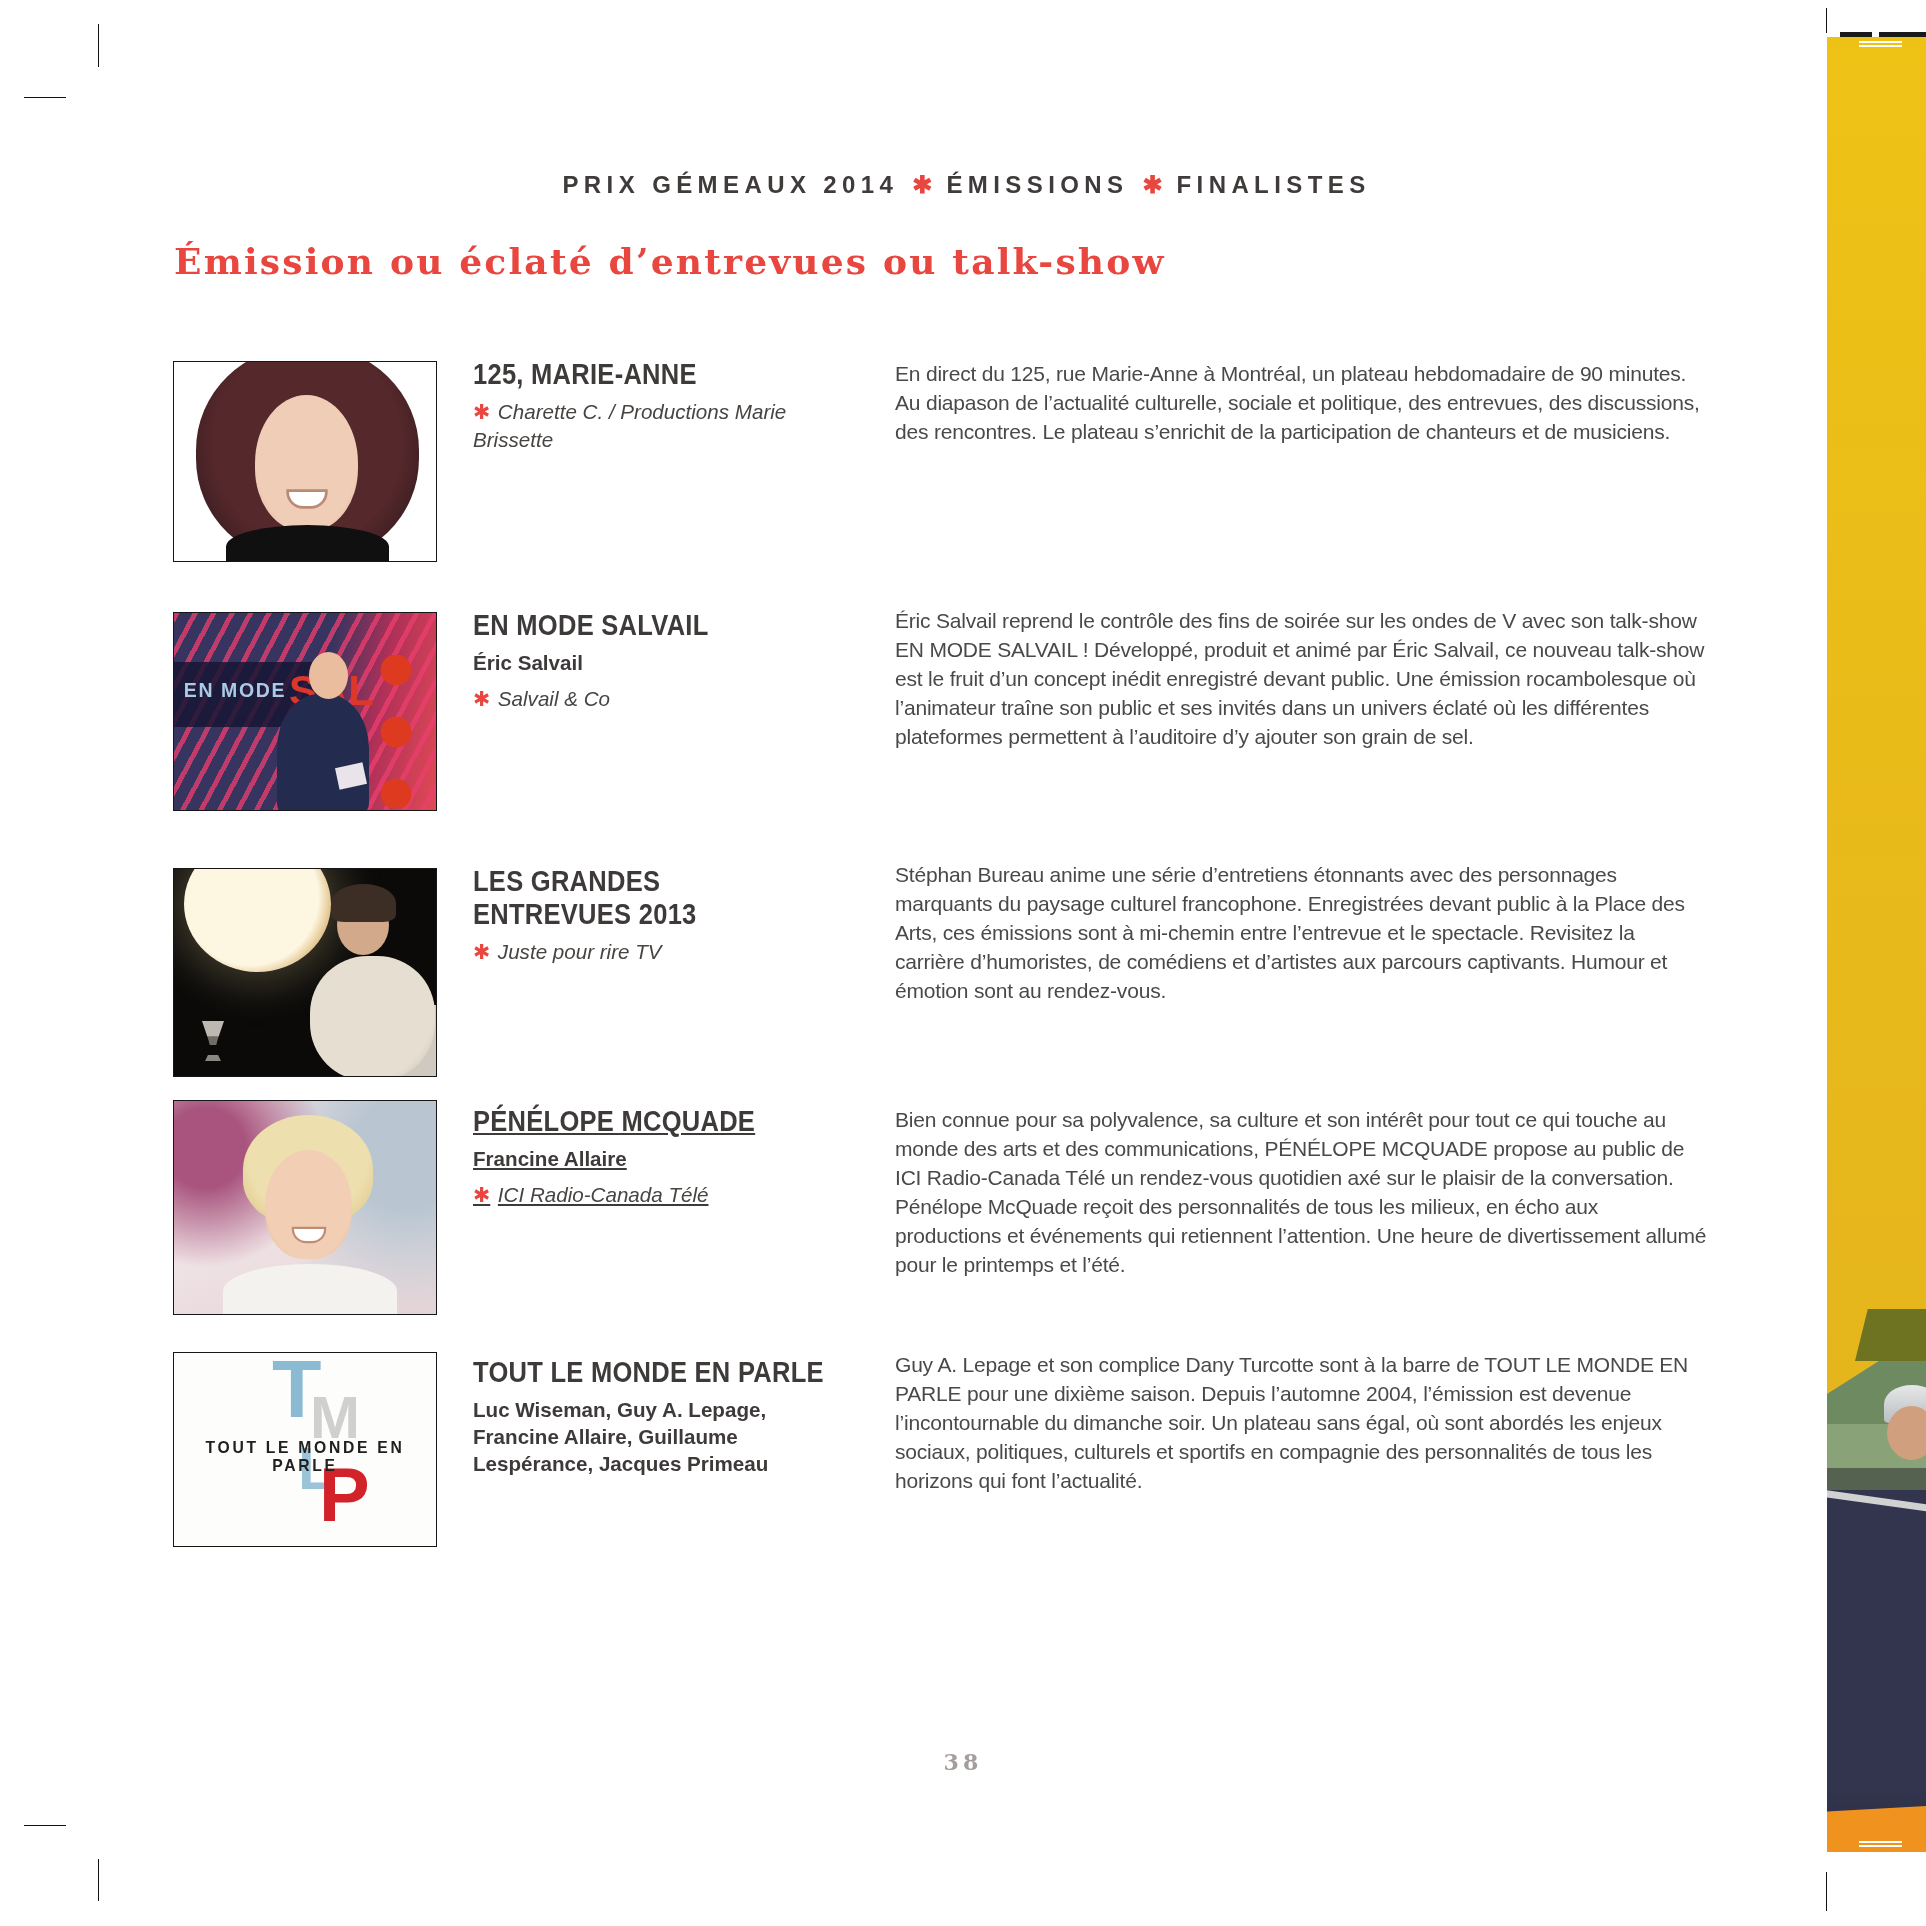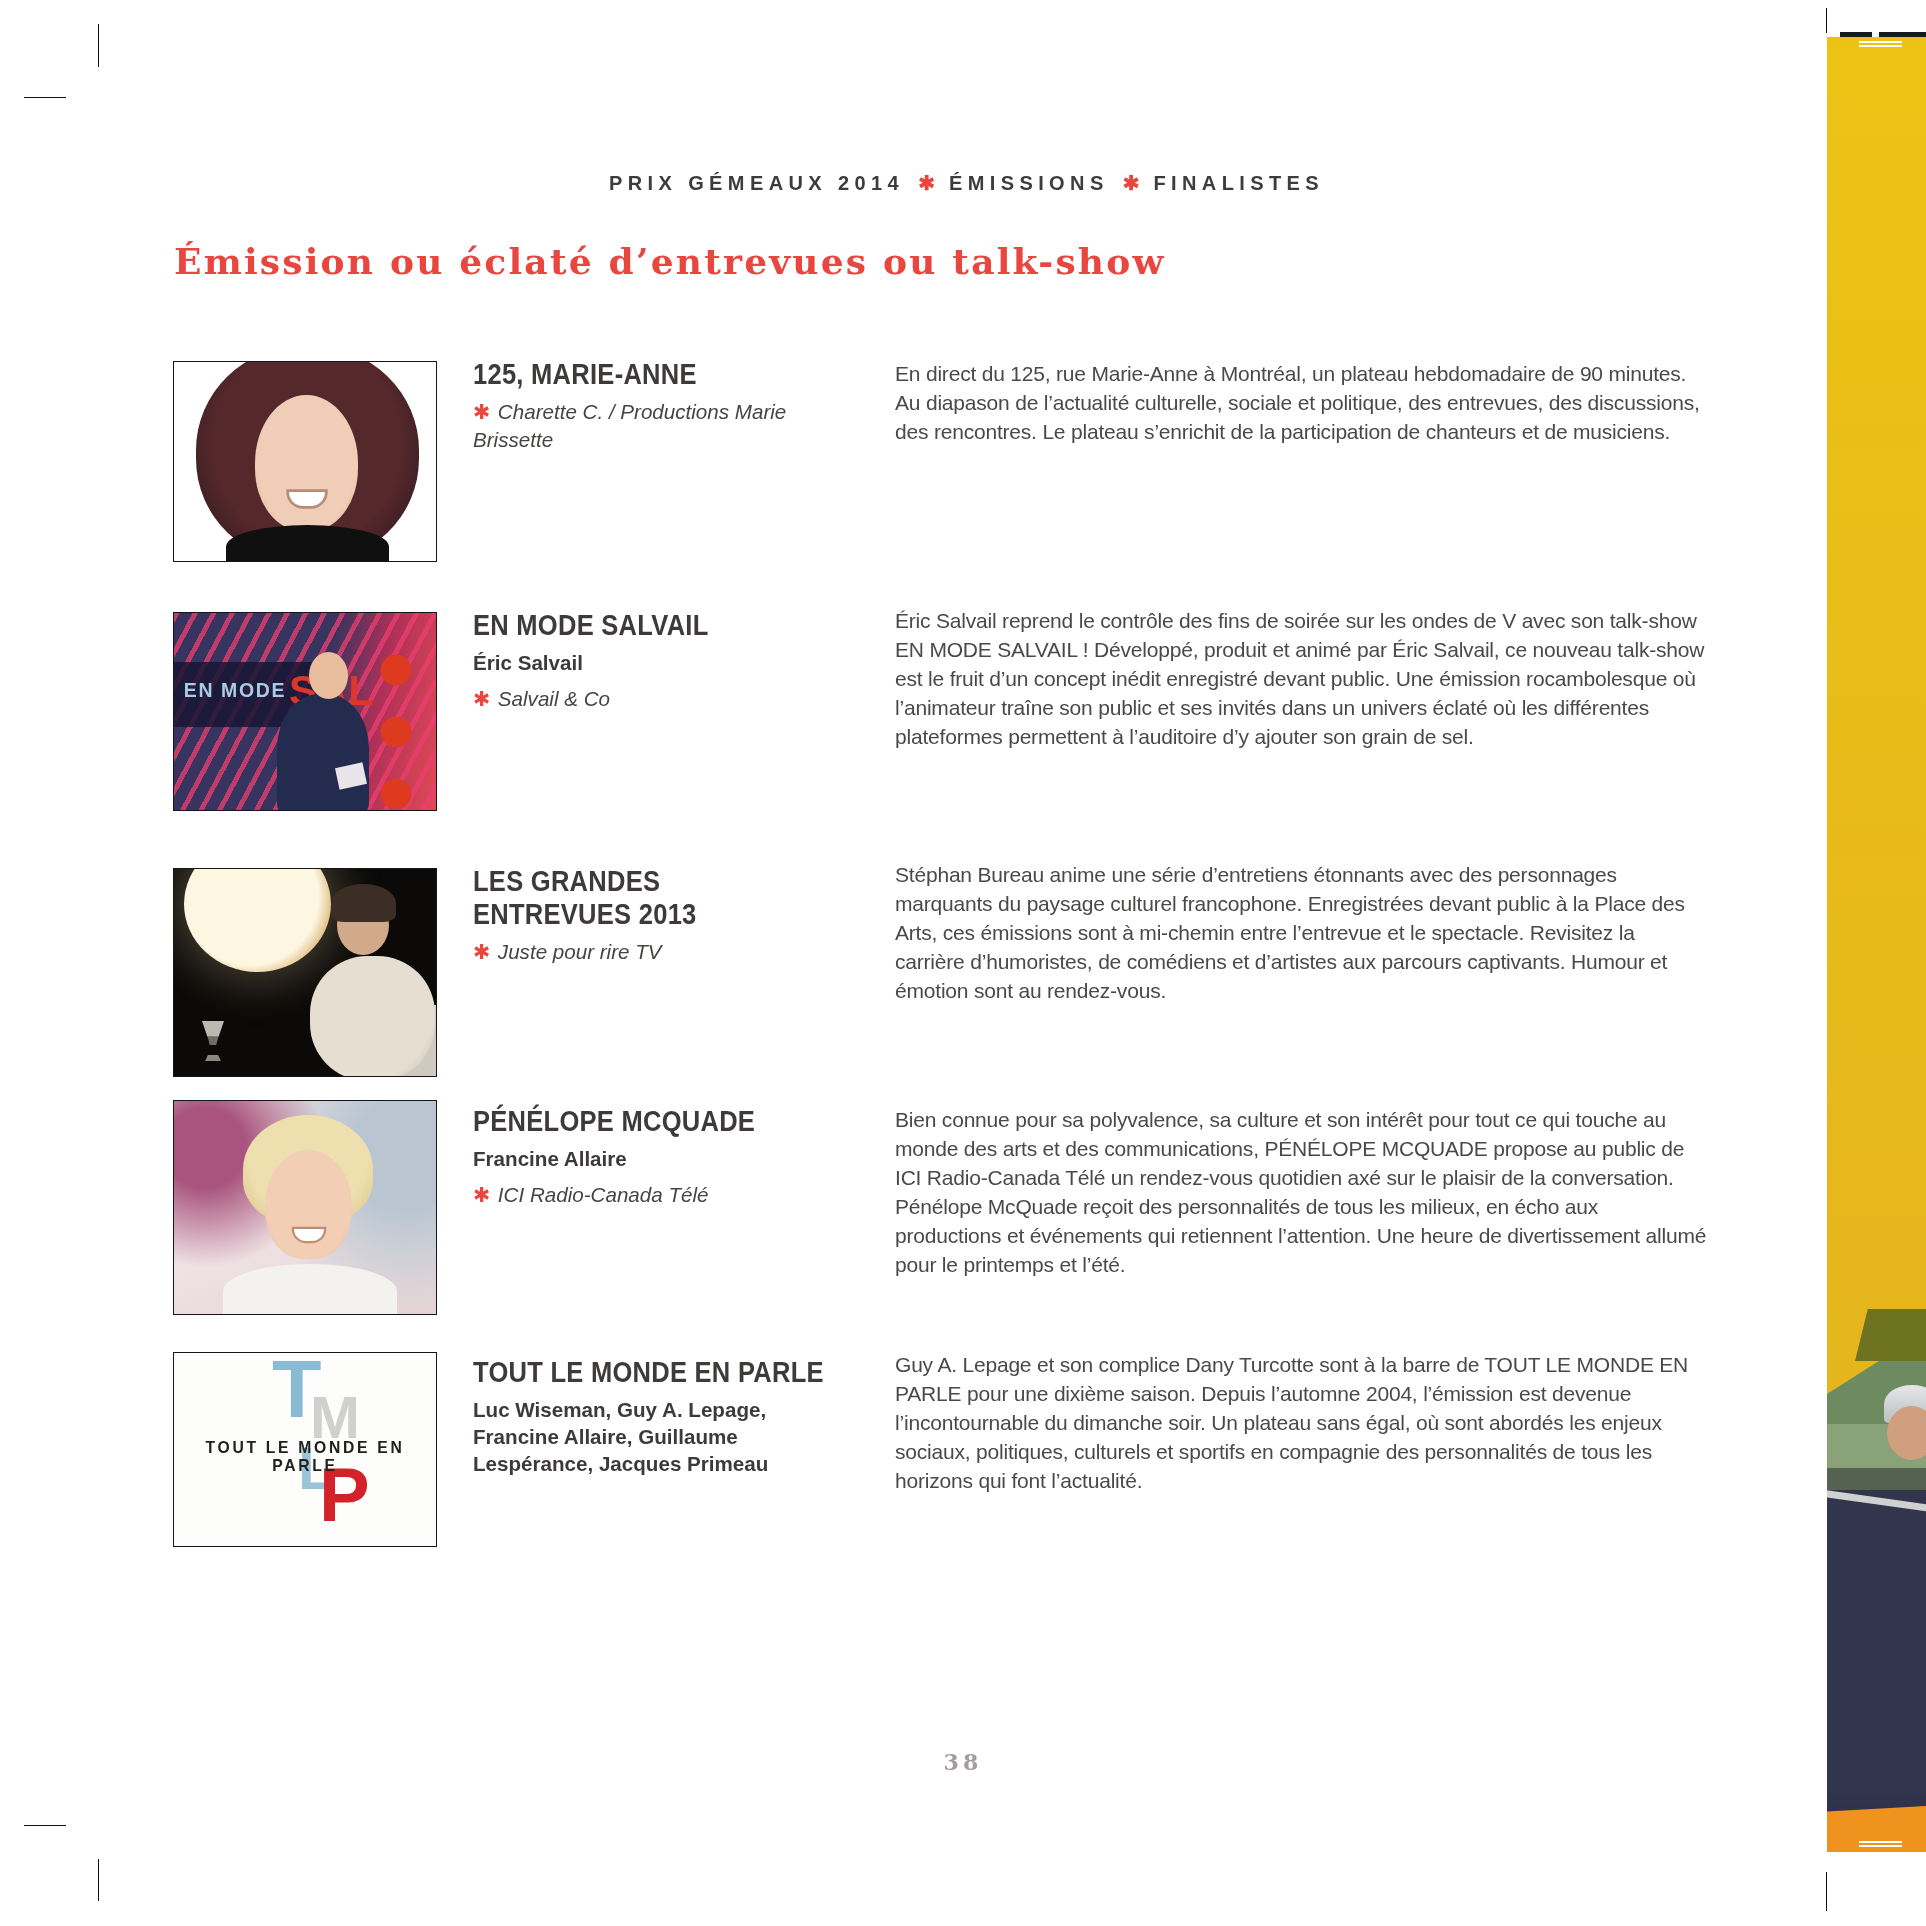--- a/index.html
+++ b/index.html
@@ -1,20 +1,20 @@
 <!DOCTYPE html>
 <html style="font-size:8.7px"><head>
 <meta charset="utf-8">
 <style>
   html,body{margin:0;padding:0;}
   body{width:1926px;height:1926px;position:relative;background:#ffffff;overflow:hidden;
        font-family:"Liberation Sans",sans-serif;color:#3e3a39;}
   
   .kicker{position:absolute;left:174px;top:171px;width:1585px;text-align:center;
-          font-size:20px;font-weight:700;letter-spacing:5.4px;color:#3f3b3a;white-space:nowrap;}
+          font-size:24px;font-weight:700;letter-spacing:5.4px;color:#3f3b3a;white-space:nowrap;}
   .kicker .ast{color:#e8463f;padding:0 14px;letter-spacing:0;}
   .cat-title{position:absolute;left:174px;top:240px;width:1704px;
              font-family:"DejaVu Serif",serif;font-weight:700;font-size:36px;letter-spacing:2.2px;
              color:#e8463f;white-space:nowrap;}
   
   .photo{position:absolute;left:173px;width:264px;border:1.6px solid #161616;box-sizing:border-box;
          overflow:hidden;background:#fff;}
   .info{position:absolute;left:473px;width:380px;}
   .entry-title{font-weight:700;font-size:29px;line-height:33px;color:#3e3a39;letter-spacing:0.3px;
                transform:scaleX(.88);transform-origin:0 0;width:431px;margin:0 0 6.5px 0;}
@@ -159,21 +159,21 @@
 </div>
 <div class="desc" style="top:860px;">Stéphan Bureau anime une série d’entretiens étonnants avec des personnages marquants du paysage culturel francophone. Enregistrées devant public à la Place des Arts, ces émissions sont à mi-chemin entre l’entrevue et le spectacle. Revisitez la carrière d’humoristes, de comédiens et d’artistes aux parcours captivants. Humour et émotion sont au rendez-vous.</div>
 
 <div class="photo" style="top:1100px;height:215px;">
   <div class="p4-bg"></div>
   <div class="p4-hair"></div>
   <div class="p4-face"></div>
   <div class="p4-smile"></div>
   <div class="p4-top"></div>
 </div>
-<div class="info" style="top:1105px;">
+<div class="info" style="top:1105px;text-decoration:underline;">
   <div class="entry-title">PÉNÉLOPE MCQUADE</div>
   <div class="entry-credits">Francine Allaire</div>
   <div class="entry-producer"><span class="ast">✱</span><span>ICI Radio-Canada Télé</span></div>
 </div>
 <div class="desc" style="top:1105px;">Bien connue pour sa polyvalence, sa culture et son intérêt pour tout ce qui touche au monde des arts et des communications, PÉNÉLOPE MCQUADE propose au public de ICI Radio-Canada Télé un rendez-vous quotidien axé sur le plaisir de la conversation. Pénélope McQuade reçoit des personnalités de tous les milieux, en écho aux productions et événements qui retiennent l’attention. Une heure de divertissement allumé pour le printemps et l’été.</div>
 
 <div class="photo" style="top:1352px;height:195px;">
   <div class="p5-bg"></div>
   <div class="p5-t">T</div>
   <div class="p5-m">M</div>

